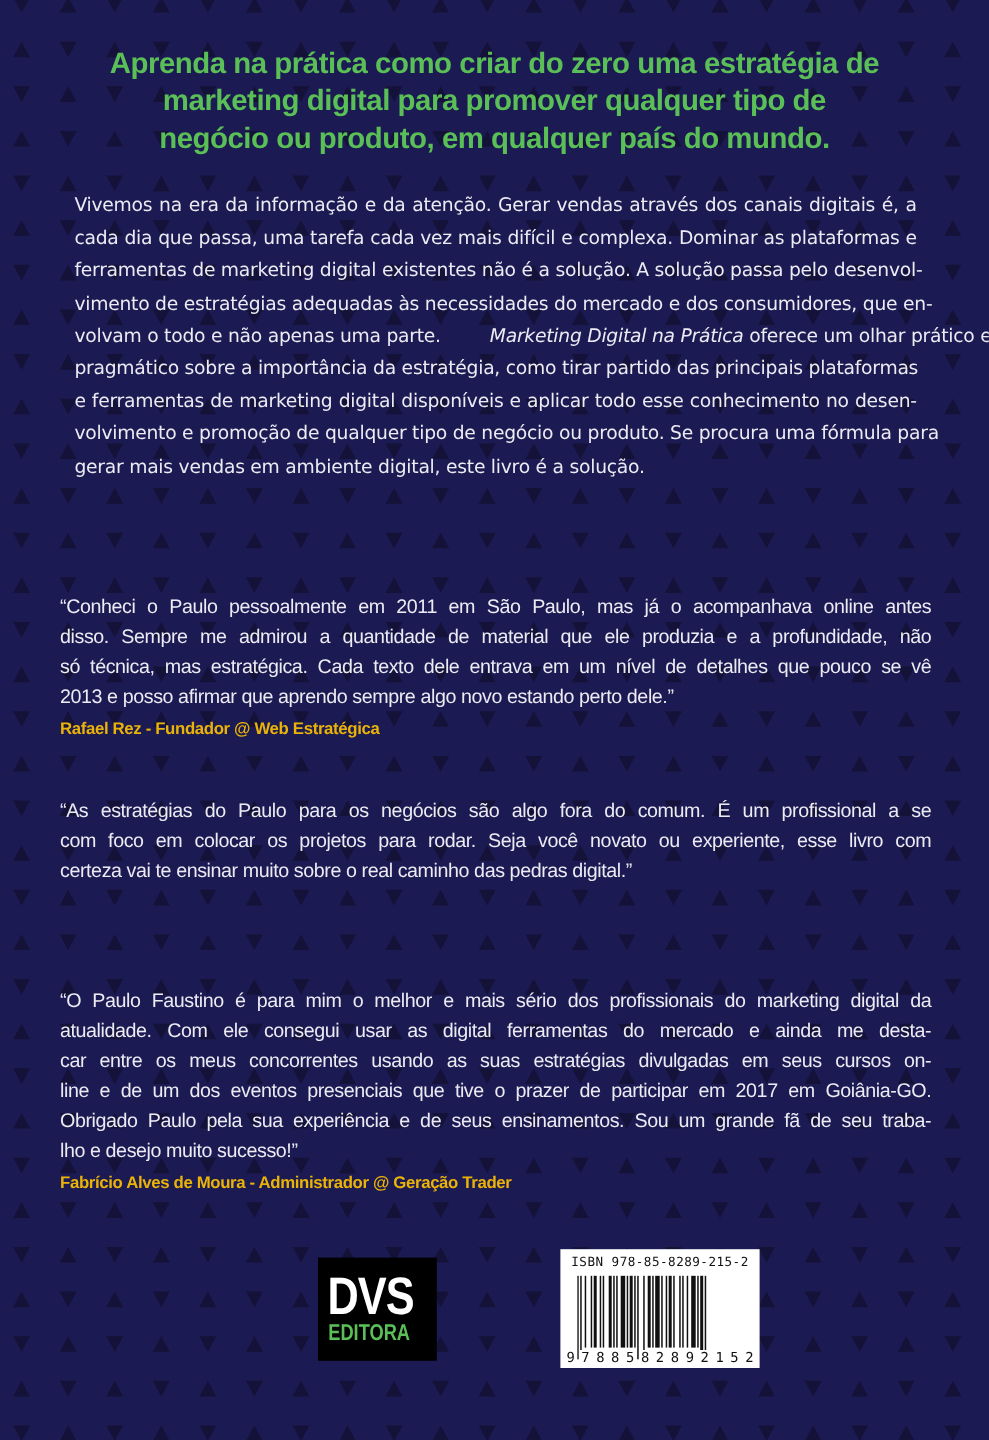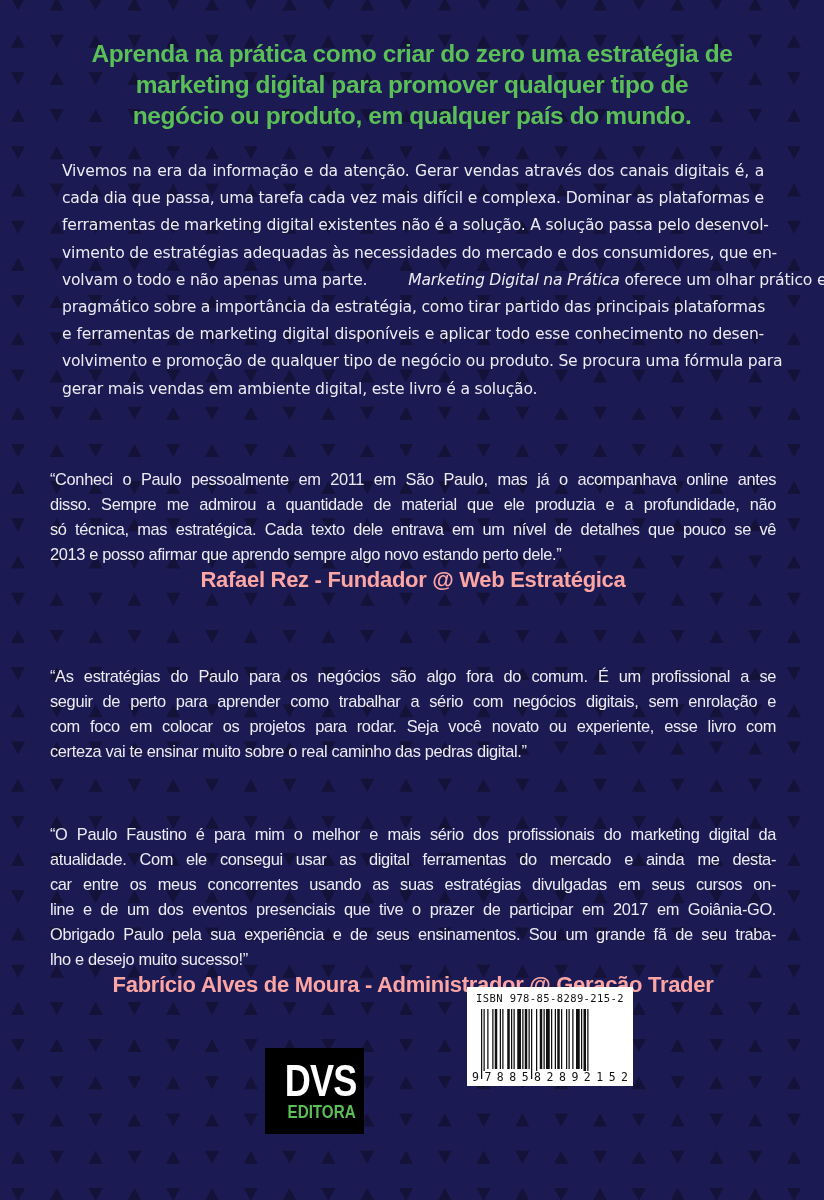--- a/index.html
+++ b/index.html
@@ -40,45 +40,45 @@
     position: absolute; left: 50px; width: 726px;
     color: #ecebf3;
     font-family: "Liberation Sans", sans-serif;
     font-size: 16.4px;
     line-height: 25px;
     letter-spacing: -0.35px;
   }
   .quote .line { display: block; text-align: justify; text-align-last: justify; white-space: nowrap; }
   .quote .line.last { text-align-last: left; }
   .author {
-    display: block; text-align: center;
-    color: #fca5a5; font-weight: bold;
-    font-size: 22px; line-height: 26px;
+    display: block; text-align: left;
+    color: #eab308; font-weight: bold;
+    font-size: 14px; line-height: 26px;
     letter-spacing: -0.3px;
   }
-  .q1 { top: 467px; }
+  .q1 { top: 494px; }
   .q2 { top: 664px; }
   .q3 { top: 822px; }
   .logo {
     position: absolute; left: 265px; top: 1048px; width: 99px; height: 86px;
     background: #000;
-    display: flex; flex-direction: column; align-items: flex-end; justify-content: center;
+    display: flex; flex-direction: column; align-items: flex-start; justify-content: center;
   }
   .logo-dvs {
     color: #fff; font-family: "Liberation Sans", sans-serif; font-weight: bold;
     font-size: 44px; line-height: 42px; letter-spacing: -1px;
     transform: scaleX(0.82);
   }
   .logo-editora {
     color: #5bbf57; font-family: "Liberation Sans", sans-serif; font-weight: bold;
     font-size: 19px; line-height: 20px;
     transform: scaleX(0.8);
   }
   .barcode {
-    position: absolute; left: 467px; top: 987px; width: 166px; height: 99px;
+    position: absolute; left: 467px; top: 1041px; width: 166px; height: 99px;
     background: #fff;
     box-sizing: border-box; padding: 4px 6px;
   }
   .isbn-text {
     font-family: "DejaVu Sans Mono", monospace; font-size: 10.5px; color: #111;
     letter-spacing: 0.4px; text-align: center; line-height: 14px; white-space: nowrap;
   }
   .bars { position: absolute; left: 14px; top: 22px; width: 148px; height: 70px; }
   .ean-digits {
     position: absolute; left: 4px; bottom: 3px; width: 158px;
@@ -864,21 +864,20 @@
   <div class="quote q1">
     <span class="line">“Conheci o Paulo pessoalmente em 2011 em São Paulo, mas já o acompanhava online antes</span>
     <span class="line">disso. Sempre me admirou a quantidade de material que ele produzia e a profundidade, não</span>
     <span class="line">só técnica, mas estratégica. Cada texto dele entrava em um nível de detalhes que pouco se vê</span>
     <span class="line last">2013 e posso afirmar que aprendo sempre algo novo estando perto dele.”</span>
     <span class="author">Rafael Rez - Fundador @ Web Estratégica</span>
   </div>
 
   <div class="quote q2">
     <span class="line">“As estratégias do Paulo para os negócios são algo fora do comum. É um profissional a se</span>
-    <span class="line">seguir de perto para aprender como trabalhar a sério com negócios digitais, sem enrolação e</span>
     <span class="line">com foco em colocar os projetos para rodar. Seja você novato ou experiente, esse livro com</span>
     <span class="line last">certeza vai te ensinar muito sobre o real caminho das pedras digital.”</span>
   </div>
 
   <div class="quote q3">
     <span class="line">“O Paulo Faustino é para mim o melhor e mais sério dos profissionais do marketing digital da</span>
     <span class="line">atualidade. Com ele consegui usar as digital ferramentas do mercado e ainda me desta-</span>
     <span class="line">car entre os meus concorrentes usando as suas estratégias divulgadas em seus cursos on-</span>
     <span class="line">line e de um dos eventos presenciais que tive o prazer de participar em 2017 em Goiânia-GO.</span>
     <span class="line">Obrigado Paulo pela sua experiência e de seus ensinamentos. Sou um grande fã de seu traba-</span>

